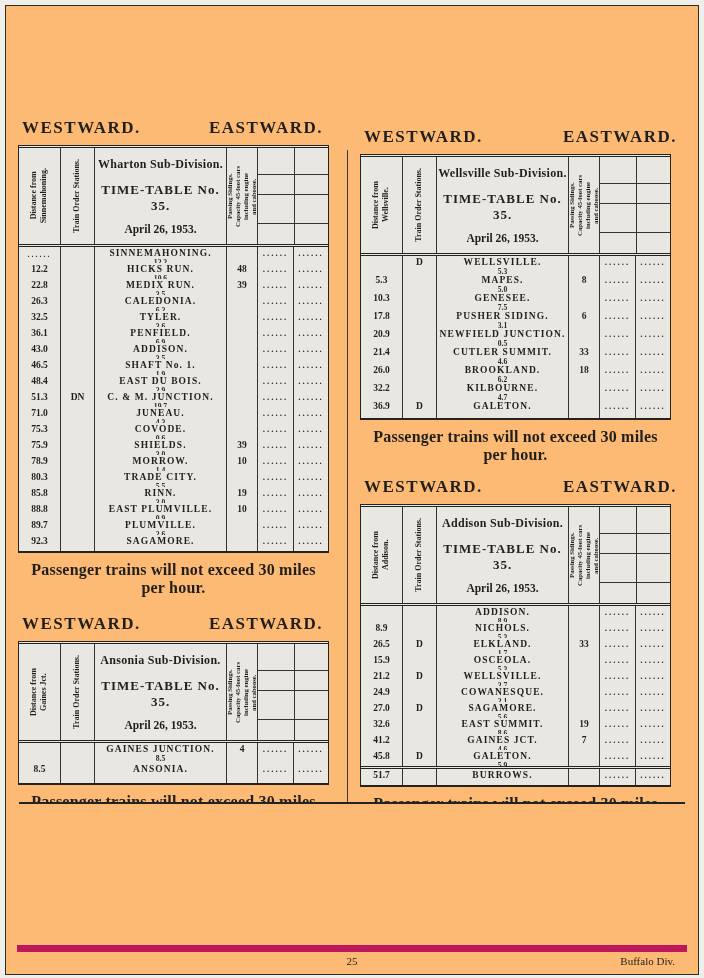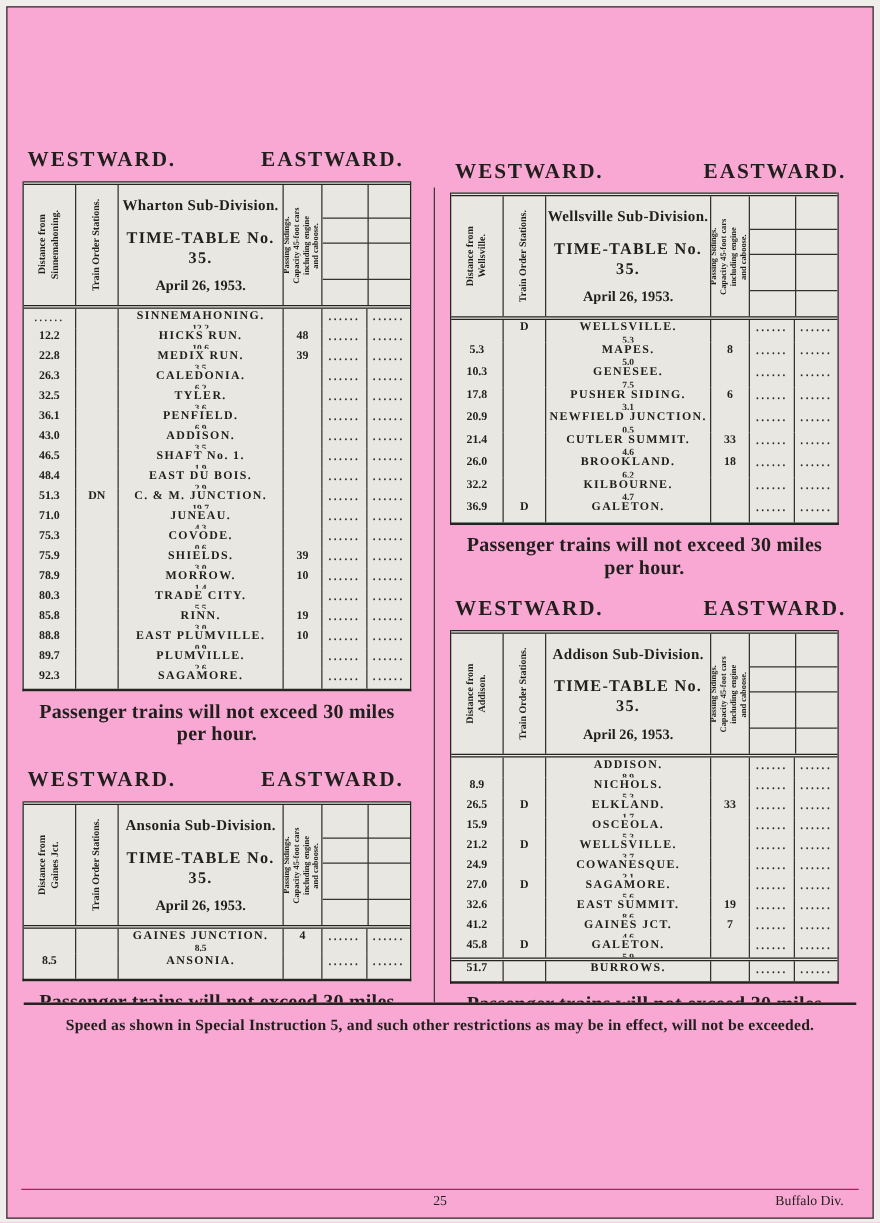--- a/index.html
+++ b/index.html
@@ -4,21 +4,21 @@
 <style>
   html,body{margin:0;padding:0;}
   body{
     width:704px;height:978px;position:relative;
     background:#efeeea;
     font-family:"Liberation Serif","DejaVu Serif",serif;
     color:#201f1c;
     -webkit-font-smoothing:antialiased;
   }
   .page-outer{position:absolute;left:13px;top:13px;right:10px;bottom:8px;border:3px solid #191815;}
-  .page-inner{position:absolute;left:5px;top:5px;right:5px;bottom:3px;border:1px solid #2c2b28;background:#f9a8d4;}
+  .page-inner{position:absolute;left:5px;top:5px;right:5px;bottom:3px;border:1px solid #2c2b28;background:#fdba74;}
   .content{position:absolute;left:0;top:0;right:0;bottom:0;padding:112px 11px 0 11px;box-sizing:border-box;}
   .cols{display:flex;position:relative;height:684px;overflow:hidden;}
   .col{width:50%;box-sizing:border-box;}
   .col-left{padding-left:1px;padding-right:19px;}
   .col-right{padding-left:8px;padding-top:9px;}
   .center-divider{position:absolute;left:330px;top:32px;bottom:0;width:1px;background:#3b3935;}
 
   
   .dirheading{display:flex;justify-content:space-between;align-items:baseline;
     font-size:17px;font-weight:bold;letter-spacing:1.5px;padding:0 10px 0 4px;margin-bottom:7px;}
@@ -54,21 +54,21 @@
   .sname{font-size:9.5px;font-weight:bold;letter-spacing:1.1px;line-height:1;white-space:nowrap;}
   .sgap{font-size:7.6px;font-weight:bold;line-height:1.05;margin-top:0.5px;color:#2a2926;}
   .dotcell{align-items:center;}
   .dots{font-size:9px;letter-spacing:2px;line-height:0.8;color:#2e2c29;margin-top:1px;white-space:nowrap;}
 
   .tt-note{width:311px;text-align:center;font-size:16px;font-weight:bold;margin-top:8px;letter-spacing:.2px;}
 
   .fullrule{border-top:2px solid #242320;margin:0 2px;}
   .speed-note{font-size:12.5px;font-weight:bold;text-align:center;margin-top:9px;letter-spacing:.2px;}
 
-  .footer{position:absolute;left:11px;right:11px;bottom:7px;border-top:1px solid #be185d;
+  .footer{position:absolute;left:11px;right:11px;bottom:7px;border-top:7px solid #be185d;
           height:15px;font-size:11px;display:flex;align-items:flex-end;}
   .footer .pgnum{position:absolute;left:0;right:0;text-align:center;}
   .footer .divname{position:absolute;right:12px;}
 </style>
 </head>
 <body>
 
 <div class="page-outer"></div>
 <div class="page-inner">
   <div class="content">
@@ -546,19 +546,18 @@
                   <div class="dots">......</div>
                 </div><div class="cell c6 dotcell">
                   <div class="dots">......</div>
                 </div></div>
             </div>
             <div class="tt-note">Passenger trains will not exceed 30 miles per hour.</div>
           </div>
       </div>
     </div>
     <div class="fullrule"></div>
-    <div class="speed-note">Speed as shown in Special Instruction 5, and such other restrictions as may be in effect, will not be exceeded.</div>
   </div>
   <div class="footer">
     <span class="pgnum">25</span>
     <span class="divname">Buffalo Div.</span>
   </div>
 </div>
 
 </body></html>

